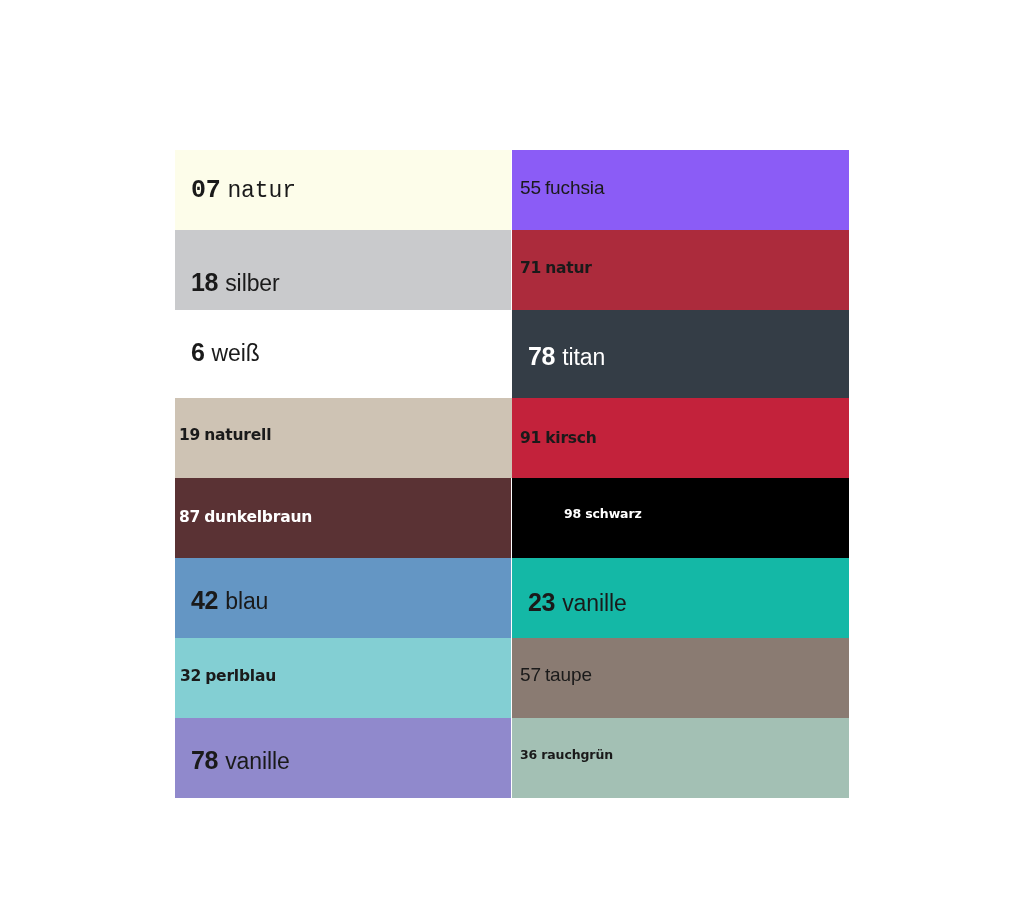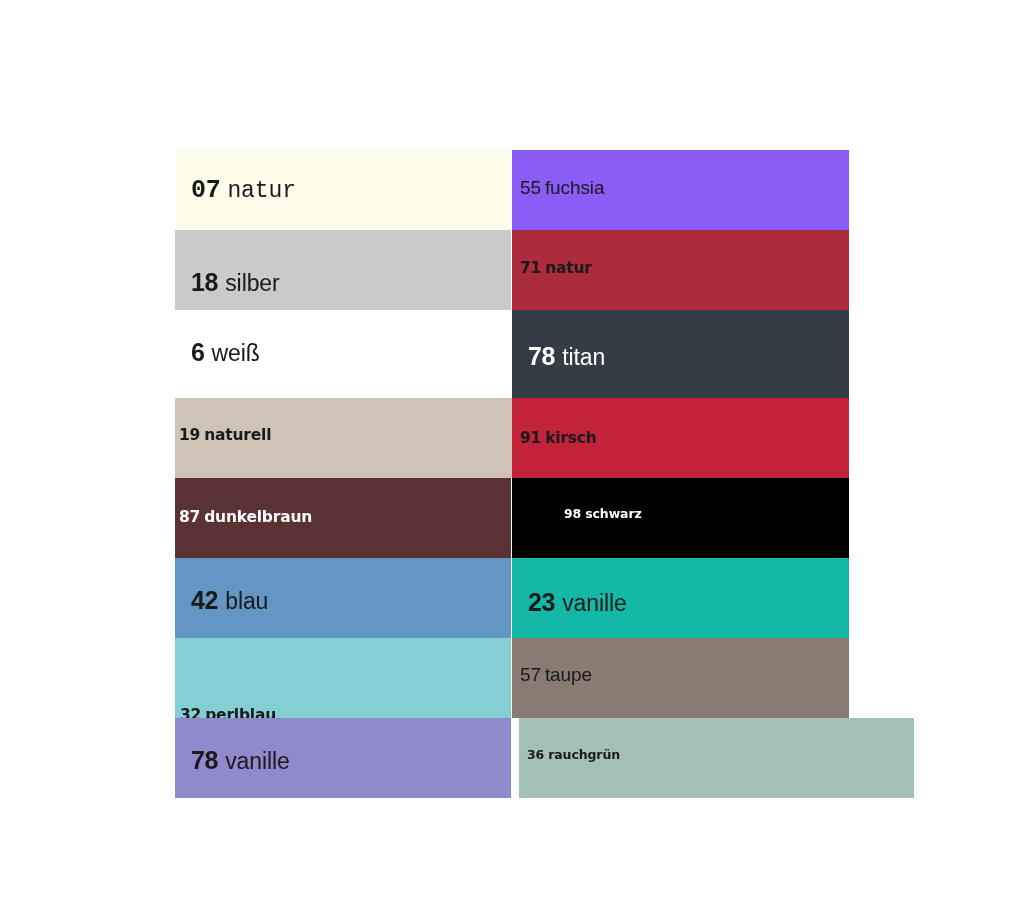--- a/index.html
+++ b/index.html
@@ -118,21 +118,21 @@
     <div class="swatch style-b" style="left: 0px; top: 248px; width: 381px; height: 80px; background: rgb(206, 195, 180);">
       <div class="swatch-label" style="left: 4px; top: 30px; color: rgb(26, 26, 26);"><span class="code">19</span><span class="gap-sm"></span><span class="name">naturell</span></div>
     </div>
     <div class="swatch style-b" style="left: 0px; top: 328px; width: 336px; height: 80px; background: rgb(90, 50, 52);">
       <div class="swatch-label" style="left: 4px; top: 32px; color: rgb(255, 255, 255);"><span class="code">87</span><span class="gap-sm"></span><span class="name">dunkelbraun</span></div>
     </div>
     <div class="swatch style-a" style="left: 0px; top: 408px; width: 336px; height: 80px; background: rgb(100, 150, 196);">
       <div class="swatch-label" style="left: 16px; top: 30px; color: rgb(26, 26, 26);"><span class="code">42</span><span class="gap"></span><span class="name">blau</span></div>
     </div>
     <div class="swatch style-b" style="left: 0px; top: 488px; width: 336px; height: 80px; background: rgb(131, 207, 211);">
-      <div class="swatch-label" style="left: 5px; top: 31px; color: rgb(26, 26, 26); margin-top: 39px;"><span class="code">32</span><span class="gap-sm"></span><span class="name">perlblau</span></div>
+      <div class="swatch-label" style="left: 5px; top: 31px; color: rgb(26, 26, 26);"><span class="code">32</span><span class="gap-sm"></span><span class="name">perlblau</span></div>
     </div>
     <div class="swatch style-a" style="left: 0px; top: 568px; width: 336px; height: 80px; background: rgb(144, 137, 204);">
       <div class="swatch-label" style="left: 16px; top: 30px; color: rgb(26, 26, 26);"><span class="code">78</span><span class="gap"></span><span class="name">vanille</span></div>
     </div>
     <div class="swatch style-d" style="left: 337px; top: 0px; width: 337px; height: 80px; background: #8b5cf6;">
       <div class="swatch-label" style="left: 8px; top: 28px; color: rgb(26, 26, 26);"><span class="code">55</span><span class="gap-sm"></span><span class="name">fuchsia</span></div>
     </div>
     <div class="swatch style-b" style="left: 337px; top: 80px; width: 337px; height: 80px; background: rgb(172, 43, 60);">
       <div class="swatch-label" style="left: 8px; top: 31px; color: rgb(26, 26, 26);"><span class="code">71</span><span class="gap-sm"></span><span class="name">natur</span></div>
     </div>
@@ -144,16 +144,16 @@
     </div>
     <div class="swatch style-c" style="left: 337px; top: 328px; width: 337px; height: 80px; background: rgb(0, 0, 0);">
       <div class="swatch-label" style="left: 8px; top: 30px; color: rgb(255, 255, 255); margin-left: 44px;"><span class="code">98</span><span class="gap-sm"></span><span class="name">schwarz</span></div>
     </div>
     <div class="swatch style-a" style="left: 337px; top: 408px; width: 337px; height: 80px; background: #14b8a6;">
       <div class="swatch-label" style="left: 16px; top: 32px; color: rgb(26, 26, 26);"><span class="code">23</span><span class="gap"></span><span class="name">vanille</span></div>
     </div>
     <div class="swatch style-d" style="left: 337px; top: 488px; width: 337px; height: 80px; background: rgb(138, 123, 114);">
       <div class="swatch-label" style="left: 8px; top: 27px; color: rgb(26, 26, 26);"><span class="code">57</span><span class="gap-sm"></span><span class="name">taupe</span></div>
     </div>
-    <div class="swatch style-c" style="left: 344px; top: 568px; width: 395px; height: 80px; background: rgb(163, 192, 180);">
+    <div class="swatch style-c" style="left: 337px; top: 568px; width: 337px; height: 80px; background: rgb(163, 192, 180);">
       <div class="swatch-label" style="left: 8px; top: 31px; color: rgb(26, 26, 26);"><span class="code">36</span><span class="gap-sm"></span><span class="name">rauchgrün</span></div>
     </div>
   </div>
 
 </body></html>

